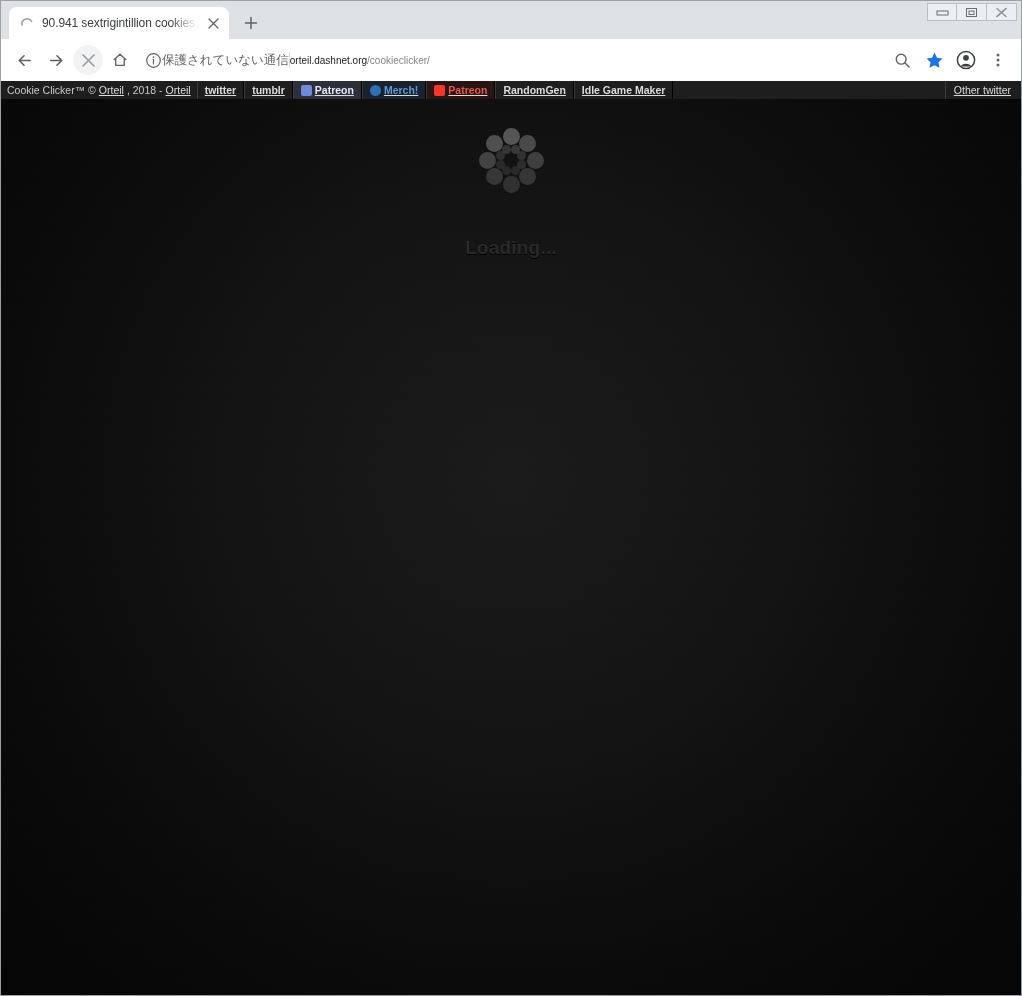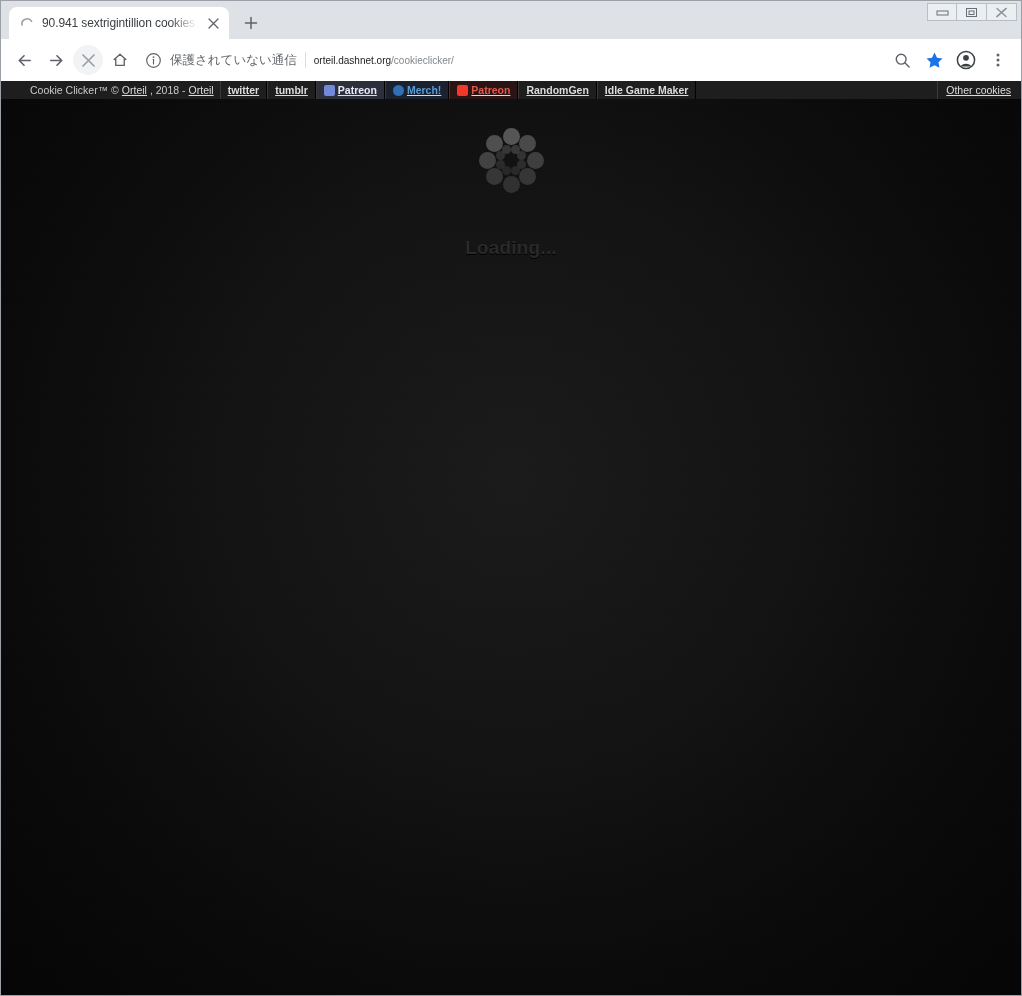--- a/index.html
+++ b/index.html
@@ -110,21 +110,20 @@
     flex: 0 0 auto;
   }
   .tbtn.stop { background: #f1f3f4; }
   .omnibox {
     flex: 1 1 auto;
     height: 28px;
     margin: 0 6px 0 8px;
     background: #ffffff;
     display: flex;
     align-items: center;
-    gap: 8px;
     min-width: 0;
   }
   .info-icon {
     width: 17px; height: 17px;
     flex: 0 0 17px;
     color: #5f6368;
   }
   .not-secure {
     font-size: 12.5px;
     color: #5f6368;
@@ -153,21 +152,20 @@
     height: 18px;
     background: #1e1e1e;
     display: flex;
     align-items: center;
     font-size: 10.5px;
     color: #d8d8d8;
     flex: 0 0 auto;
     position: relative;
     overflow: hidden;
     white-space: nowrap;
-    padding-left: 23px;
   }
   .linksbar .credit {
     padding: 0 6px 0 6px;
     color: #c9c9c9;
     display: flex;
     align-items: center;
     gap: 3px;
   }
   .linksbar a {
     color: #dcdcdc;
@@ -399,21 +397,21 @@
         <span class="lbl">Patreon</span>
       </a>
     <a class="lb-item">
         <span class="lbl">RandomGen</span>
       </a>
     <a class="lb-item">
         <span class="lbl">Idle Game Maker</span>
       </a>
 
     <span class="spacer"></span>
-    <a class="other-versions">Other cookies</a>
+    <a class="other-versions">Other twitter</a>
   </div>
 
   <div class="gamearea">
     <div class="noise"></div>
 
     <div class="loader-wrap">
       <div class="spinner" id="spinner">
           <div class="dot" style="width: 17px; height: 17px; left: 26.5px; top: 2.5px; background: rgb(90, 90, 90); opacity: 0.95;"></div>
           <div class="dot" style="width: 17px; height: 17px; left: 43.4706px; top: 9.52944px; background: rgb(90, 90, 90); opacity: 0.78;"></div>
           <div class="dot" style="width: 17px; height: 17px; left: 50.5px; top: 26.5px; background: rgb(90, 90, 90); opacity: 0.62;"></div>

